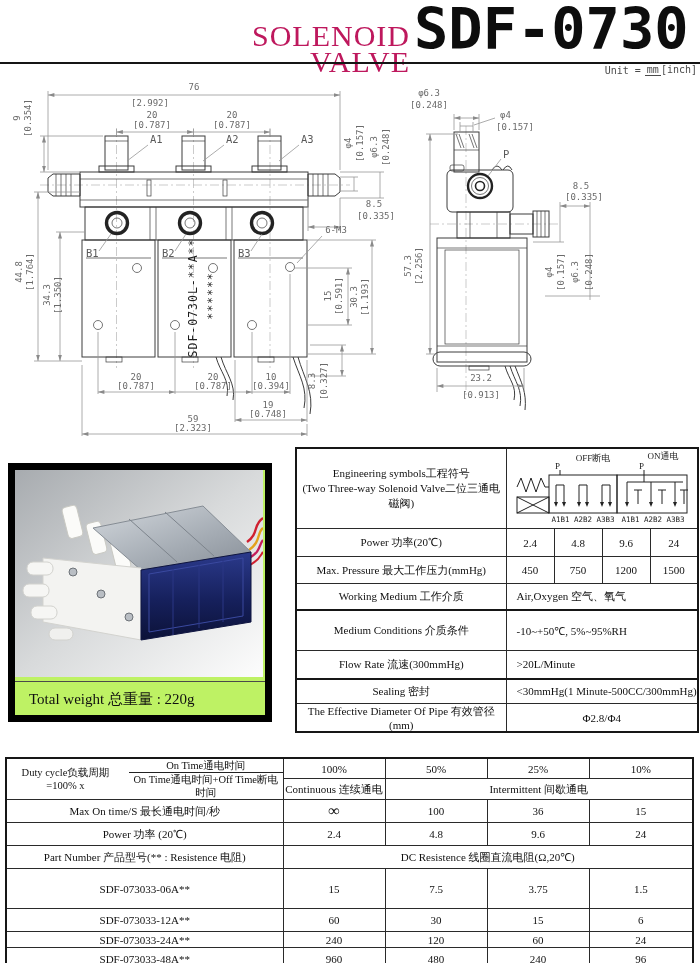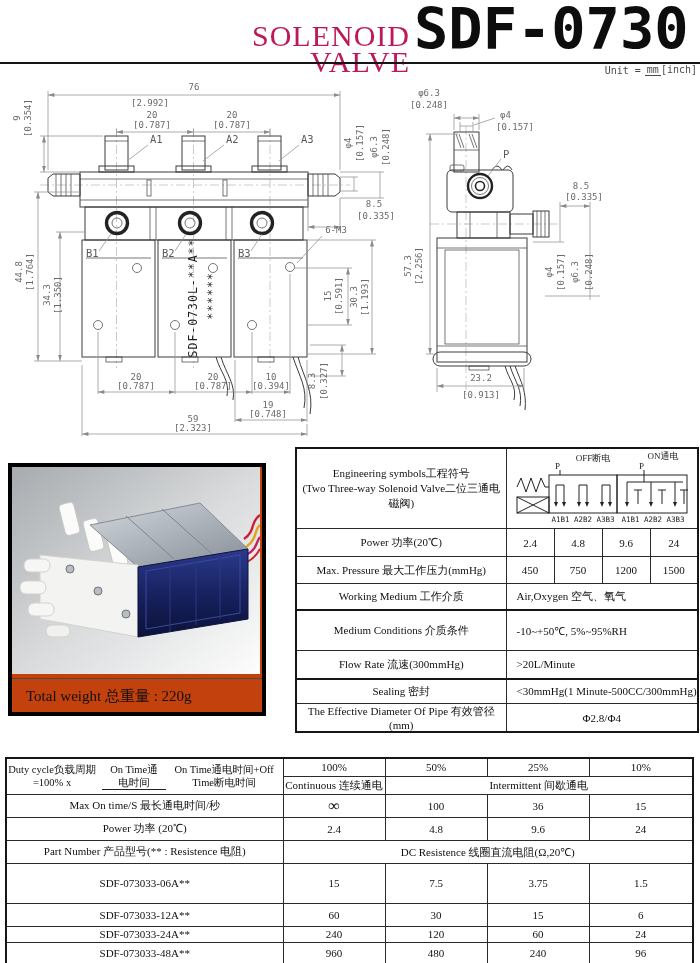--- a/index.html
+++ b/index.html
@@ -19,35 +19,35 @@
   
   #draw{top:0;left:0;}
   .ln{stroke:#3c3c3c;fill:none;stroke-width:1;}
   .lt{stroke:#3c3c3c;fill:none;stroke-width:.7;}
   .dim{stroke:#979797;fill:none;stroke-width:.8;}
   .cl{stroke:#b4b4b4;fill:none;stroke-width:.7;stroke-dasharray:9 3 2 3;}
   .dt{font:9px "DejaVu Sans Mono",monospace;fill:#6a6a6a;}
   .pl{font:10.5px "DejaVu Sans Mono",monospace;fill:#5a5a5a;}
   .mt{font:11.5px "DejaVu Sans Mono",monospace;fill:#1c1c1c;letter-spacing:1px;}
   
-  .photo-box{left:8px;top:463px;width:250px;height:245px;border:4px solid #000000;background:#c2410c;}
+  .photo-box{left:8px;top:463px;width:250px;height:245px;border:7px solid #000000;background:#bef264;}
   .caption{border-top:1px solid #4a4a4a;height:35px;font-size:15px;padding:8px 0 0 14px;color:#101010;}
   
   table{border-collapse:collapse;table-layout:fixed;}
   .spec-table{left:295px;top:447px;}
   .spec-table table,.duty-table table{border:2px solid #161616;}
   td{border:1px solid #2a2a2a;font-size:11px;text-align:center;padding:0;overflow:hidden;}
   .thick-top td{border-top:2px solid #161616;}
   .lv{text-align:left;padding-left:10px;}
   .sym-lbl div{line-height:15px;}
   .symcell{padding:0;}
   
   .duty-table{left:5px;top:757px;}
   .duty-flex{display:flex;align-items:center;justify-content:center;gap:5px;font-size:10.5px;line-height:13px;}
-  .frac2{display:inline-flex;flex-direction:row;text-align:center;}
+  .frac2{display:inline-flex;flex-direction:column;text-align:center;}
   .frac2 .num{border-bottom:1px solid #222;padding:0 4px;}
   .inf{font-size:16px;font-weight:bold;line-height:10px;}
   .sy{font:7.5px "DejaVu Sans Mono",monospace;fill:#222;}
   .syl{font:9px "Liberation Serif",serif;fill:#222;}
 </style>
 </head>
 <body>
 
 <div class="abs title-en">
   <div>SOLENOID</div>

